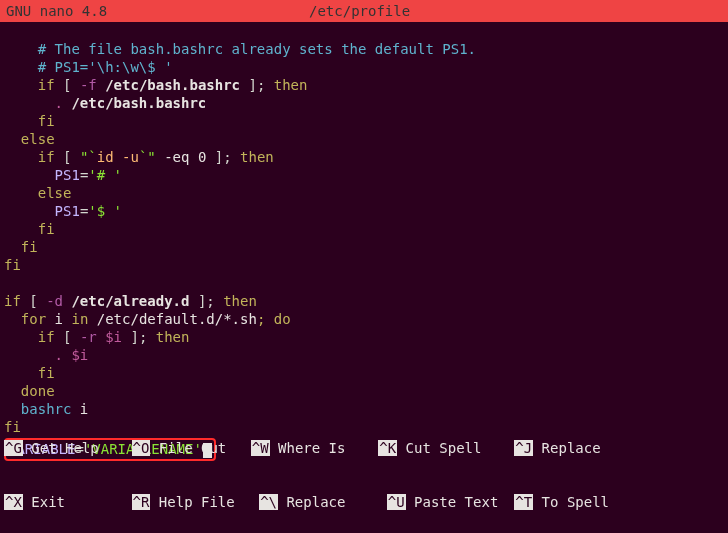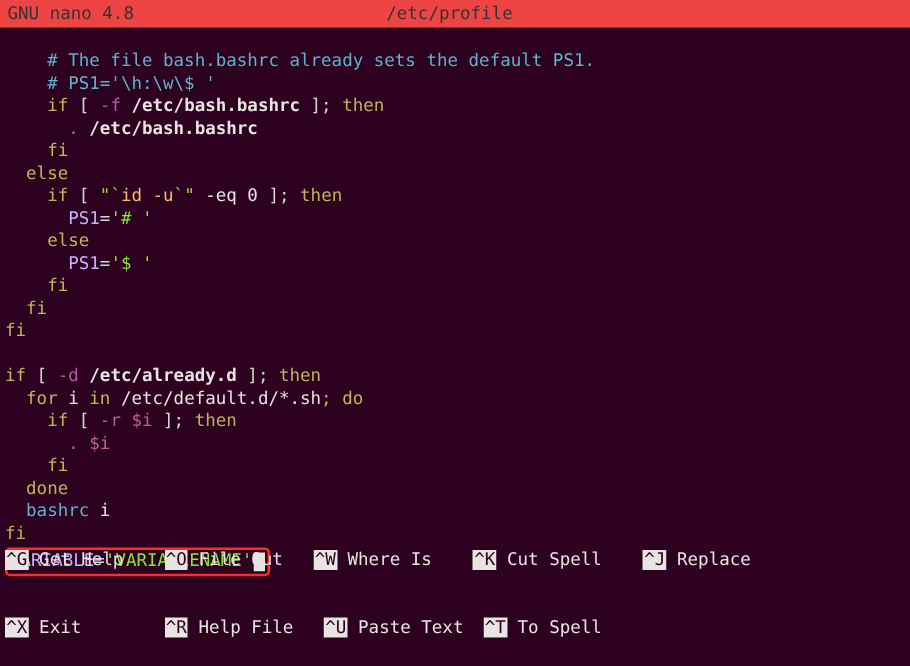--- a/index.html
+++ b/index.html
@@ -112,16 +112,17 @@
   <div class="row">
     <span class="sc-cell"><span class="sc-key">^G</span><span class="sc-label"> Get Help  </span></span>
     <span class="sc-cell"><span class="sc-key">^O</span><span class="sc-label"> File Out </span></span>
     <span class="sc-cell"><span class="sc-key">^W</span><span class="sc-label"> Where Is  </span></span>
     <span class="sc-cell"><span class="sc-key">^K</span><span class="sc-label"> Cut Spell  </span></span>
     <span class="sc-cell"><span class="sc-key">^J</span><span class="sc-label"> Replace</span></span>
   </div>
   <div class="row">
     <span class="sc-cell"><span class="sc-key">^X</span><span class="sc-label"> Exit      </span></span>
     <span class="sc-cell"><span class="sc-key">^R</span><span class="sc-label"> Help File </span></span>
+    <span class="sc-cell"><span class="sc-key">^\</span><span class="sc-label"> Replace   </span></span>
     <span class="sc-cell"><span class="sc-key">^U</span><span class="sc-label"> Paste Text</span></span>
     <span class="sc-cell"><span class="sc-key">^T</span><span class="sc-label"> To Spell</span></span>
   </div>
 </div>
 
 </body></html>

